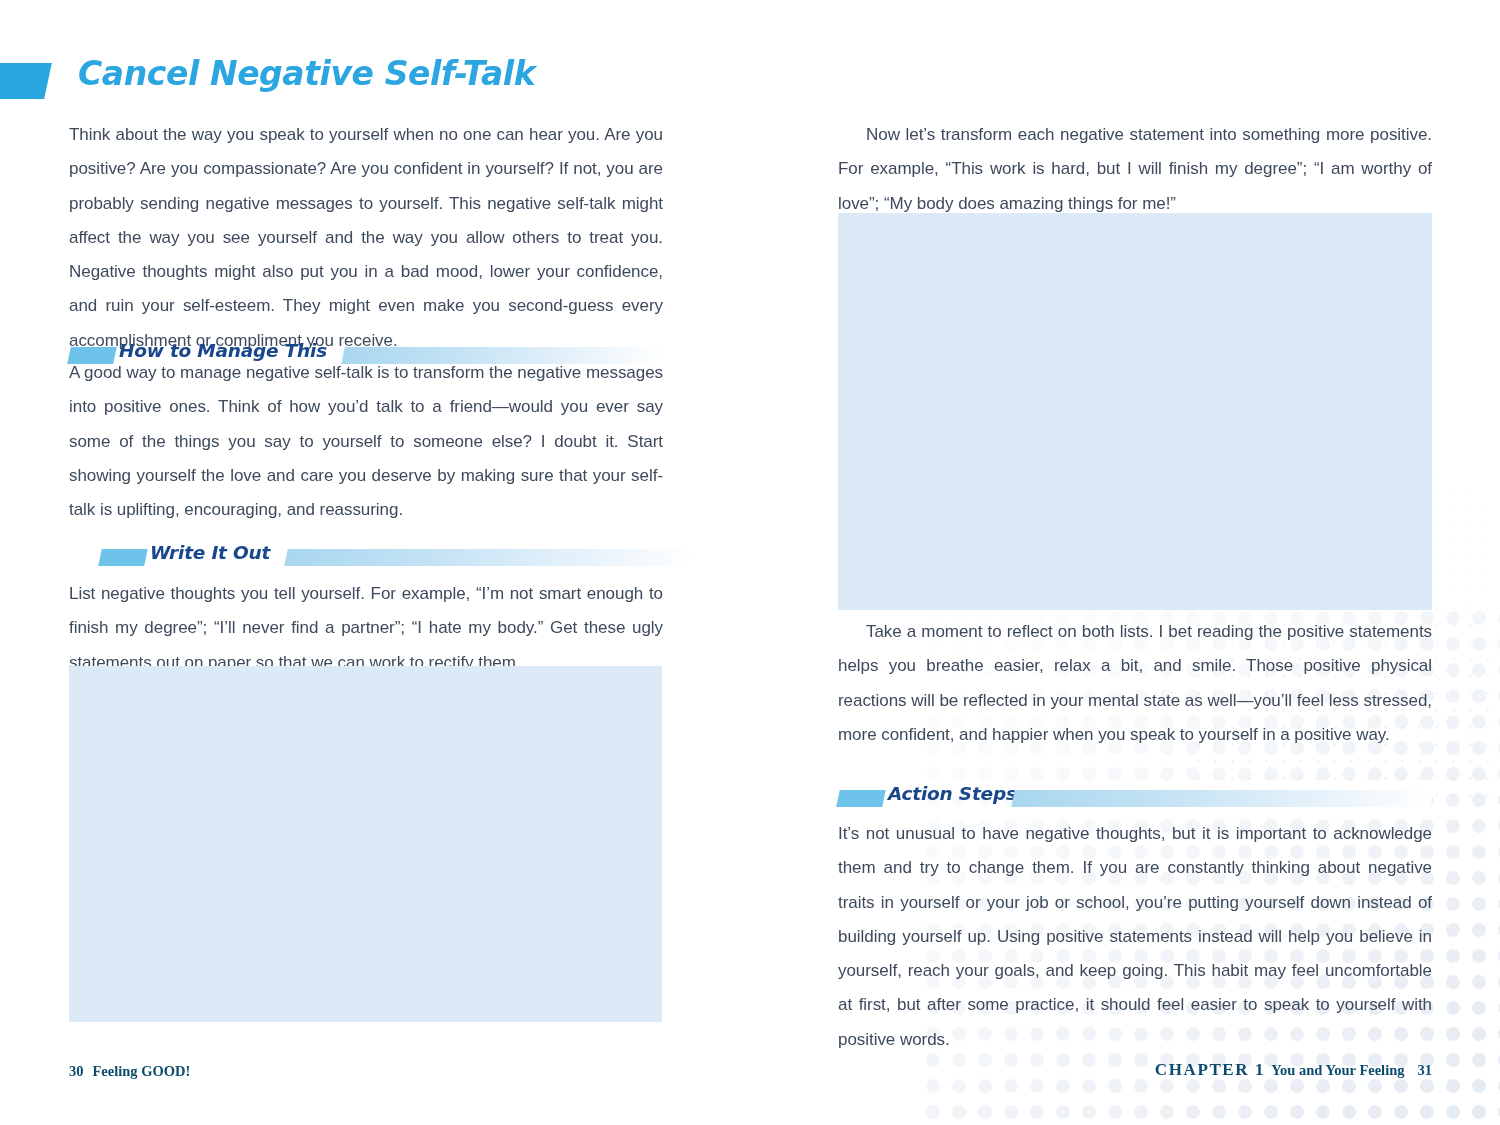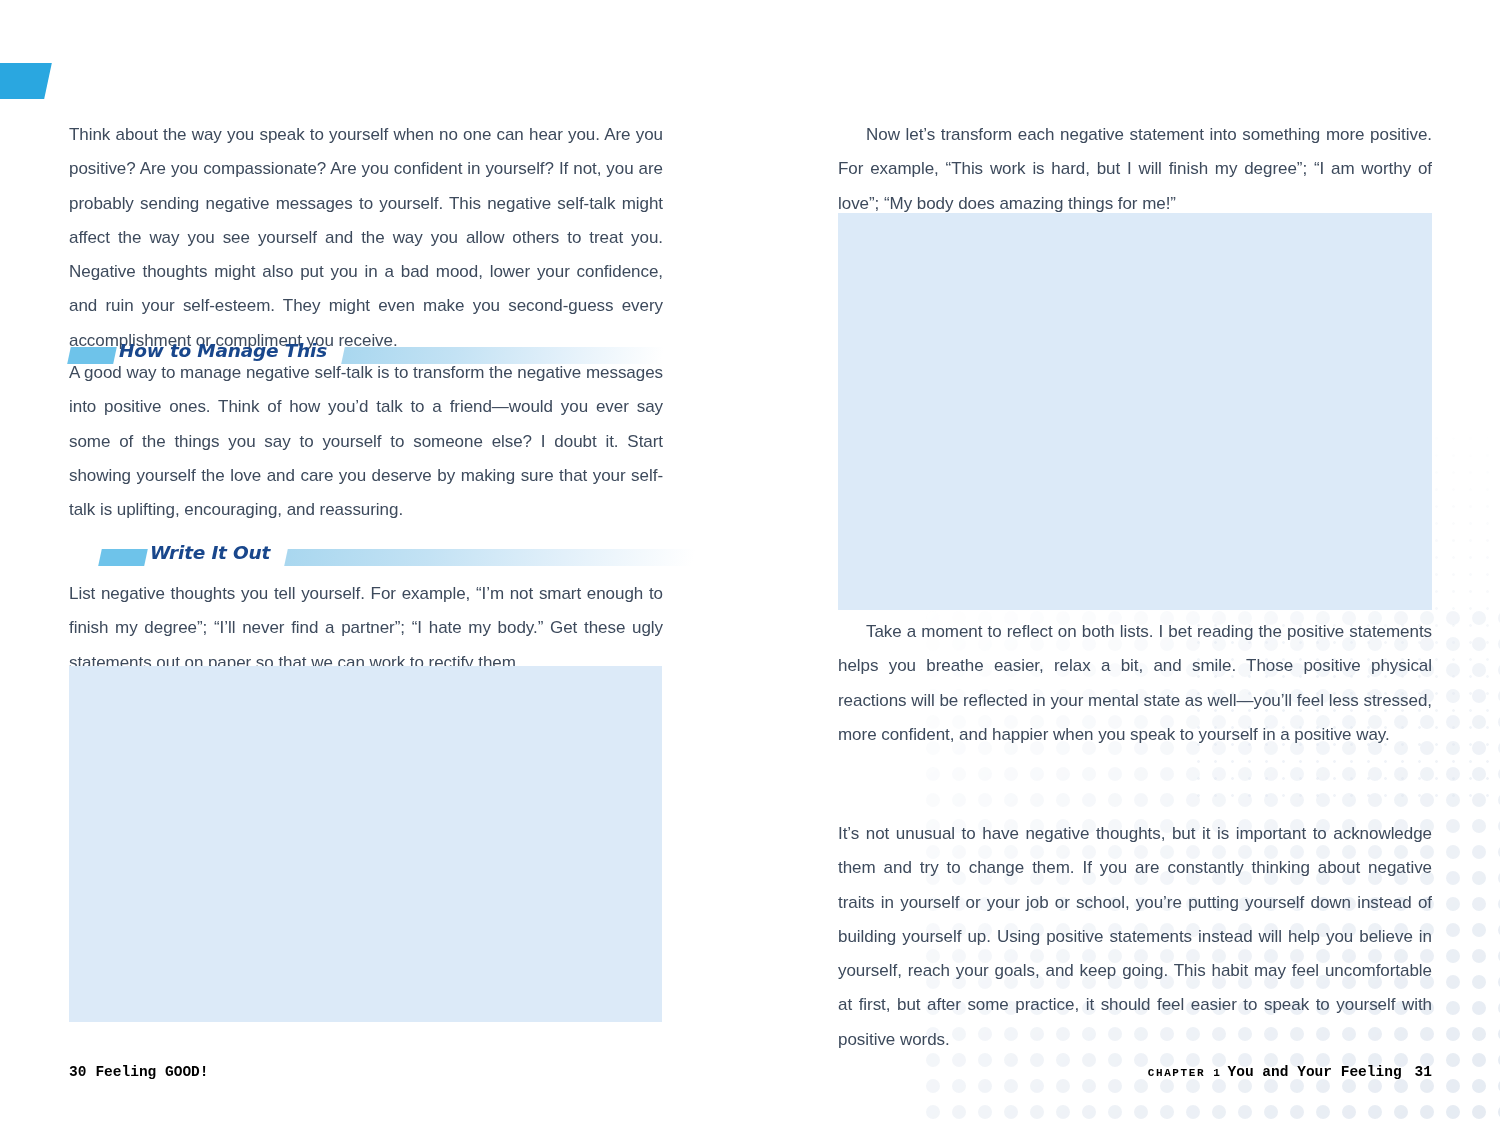--- a/index.html
+++ b/index.html
@@ -137,35 +137,35 @@
   
   .write-box {
     background: #dceaf8;
     width: 100%;
   }
 
   
   .footer {
     position: absolute;
     bottom: 45px;
-    font-family: Liberation Mono, monospace;
+    font-family: Liberation Serif, serif;
     font-size: 14.5px;
-    color: #000000;
+    color: #0c4a6e;
     white-space: nowrap;
     z-index: 2;
     margin-top: 44px;
   }
   .footer-left  { left: 69px; }
   .footer-right { right: 68px; text-align: right; }
   .pg-num  { font-weight: bold; }
   .bk-name { font-weight: bold; margin-left: 9px; }
   .ch-label {
     font-weight: bold;
     letter-spacing: 1.6px;
-    font-size: 11px;
+    font-size: 17px;
     text-align: center;
   }
   .ch-title { font-weight: bold; margin-left: 6px; }
   .pg-num-right { font-weight: bold; margin-left: 13px; }
 </style>
 </head>
 <body>
 
 <div class="spread">
 
@@ -182,20 +182,21 @@
       <mask id="fademask">
         <rect x="0" y="0" width="620" height="560" fill="url(#fade)"></rect>
       </mask>
     </defs>
     <rect x="0" y="0" width="620" height="560" fill="url(#dots)" mask="url(#fademask)"></rect>
   </svg>
   <div class="halftone-sm"></div>
 
   <div class="title-block">
     <div class="title-flag"></div>
+    <div class="title-text">Cancel Negative Self-Talk</div>
   </div>
 
   <div class="col col-left">
 
     <div style="position:absolute; top:118px; left:0; width:594px;">
       <p class="body">Think about the way you speak to yourself when no one can hear you. Are you positive? Are you compassionate? Are you confident in yourself? If not, you are probably sending negative messages to yourself. This negative self-talk might affect the way you see yourself and the way you allow others to treat you. Negative thoughts might also put you in a bad mood, lower your confidence, and ruin your self-esteem. They might even make you second-guess every accomplishment or compliment you receive.</p>
     </div>
 
     <div style="position:absolute; top:343px; left:0; width:594px;">
       <div class="section-head">
@@ -228,20 +229,27 @@
     <div style="position:absolute; top:118px; left:0; width:594px;">
       <p class="body indent">Now let’s transform each negative statement into something more positive. For example, “This work is hard, but I will finish my degree”; “I am worthy of love”; “My body does amazing things for me!”</p>
     </div>
 
     <div class="write-box" style="position:absolute; top:213px; left:0; width:594px; height:397px;"></div>
 
     <div style="position:absolute; top:615px; left:0; width:594px;">
       <p class="body indent">Take a moment to reflect on both lists. I bet reading the positive statements helps you breathe easier, relax a bit, and smile. Those positive physical reactions will be reflected in your mental state as well—you’ll feel less stressed, more confident, and happier when you speak to yourself in a positive way.</p>
     </div>
 
+    <div style="position:absolute; top:786px; left:0; width:594px;">
+      <div class="section-head">
+        <div class="sh-flag"></div>
+        <div class="sh-text">Action Steps</div>
+        <div class="sh-bar" style="left:175px; right:0;"></div>
+      </div>
+    </div>
     <div style="position:absolute; top:817px; left:0; width:594px;">
       <p class="body">It’s not unusual to have negative thoughts, but it is important to acknowledge them and try to change them. If you are constantly thinking about negative traits in yourself or your job or school, you’re putting yourself down instead of building yourself up. Using positive statements instead will help you believe in yourself, reach your goals, and keep going. This habit may feel uncomfortable at first, but after some practice, it should feel easier to speak to yourself with positive words.</p>
     </div>
 
   </div>
 
   <div class="footer footer-left">
     <span class="pg-num">30</span><span class="bk-name">Feeling GOOD!</span>
   </div>
 

